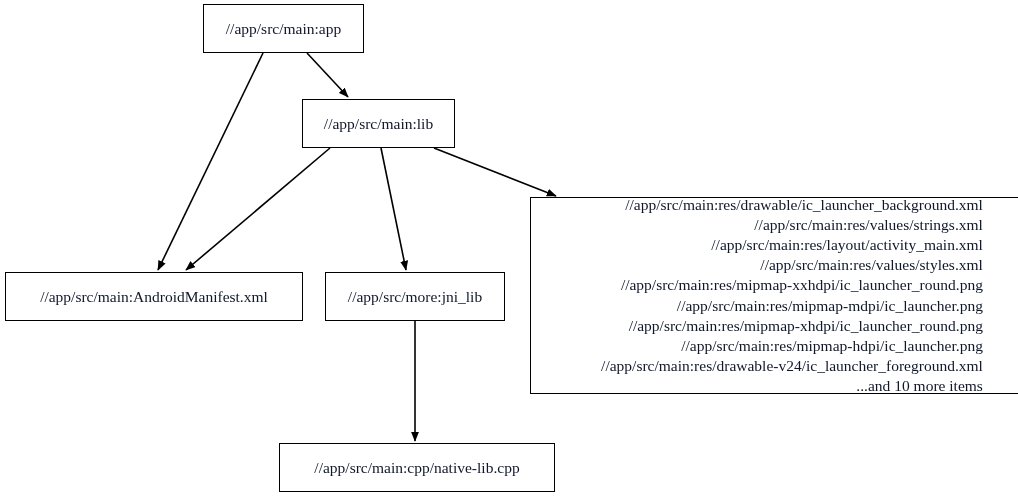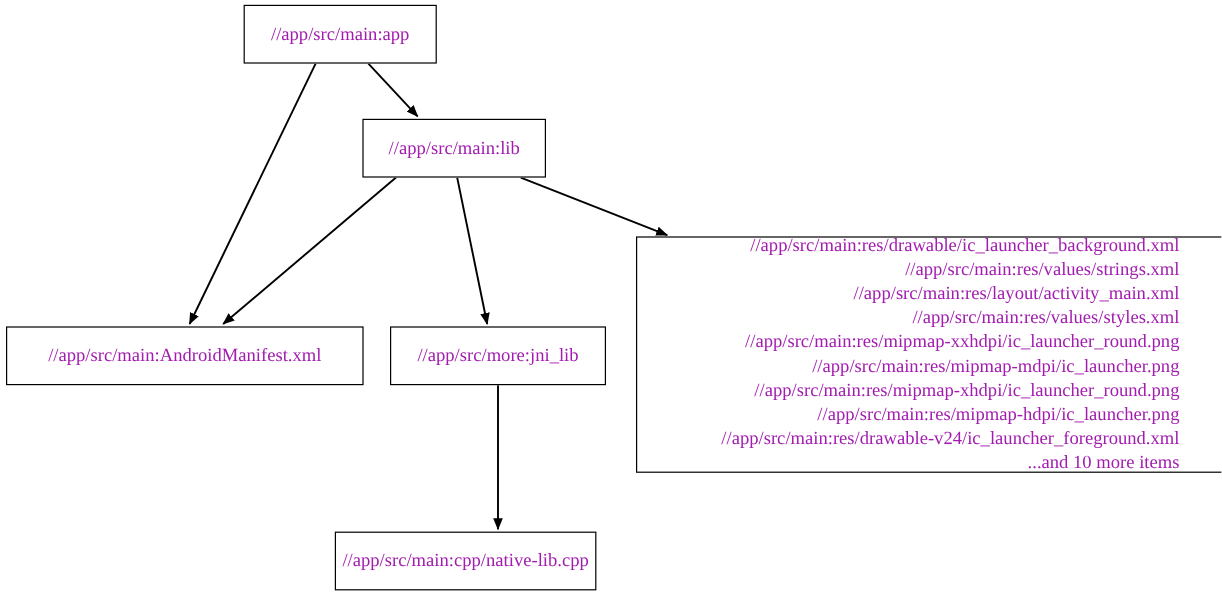--- a/index.html
+++ b/index.html
@@ -26,21 +26,21 @@
   }
   .node {
     position: absolute;
     box-sizing: border-box;
     border: 1px solid #000000;
     background: #ffffff;
     display: flex;
     align-items: center;
     justify-content: center;
     text-align: center;
-    color: #a21caf;
+    color: #0f172a;
     font-size: 15.5px;
     line-height: 1.0;
     white-space: nowrap;
   }
   .node-label {
     display: block;
     padding: 0 2px;
   }
   .node-multiline {
     white-space: pre;
@@ -95,17 +95,17 @@
 //app/src/main:res/layout/activity_main.xml
 //app/src/main:res/values/styles.xml
 //app/src/main:res/mipmap-xxhdpi/ic_launcher_round.png
 //app/src/main:res/mipmap-mdpi/ic_launcher.png
 //app/src/main:res/mipmap-xhdpi/ic_launcher_round.png
 //app/src/main:res/mipmap-hdpi/ic_launcher.png
 //app/src/main:res/drawable-v24/ic_launcher_foreground.xml
 ...and 10 more items</span>
   </div>
 
-  <div class="node" id="node-native-lib" style="left: 279px; top: 443px; width: 218px; height: 49px;">
+  <div class="node" id="node-native-lib" style="left: 279px; top: 443px; width: 276px; height: 49px;">
     <span class="node-label">//app/src/main:cpp/native-lib.cpp</span>
   </div>
 
 </div>
 
 </body></html>

